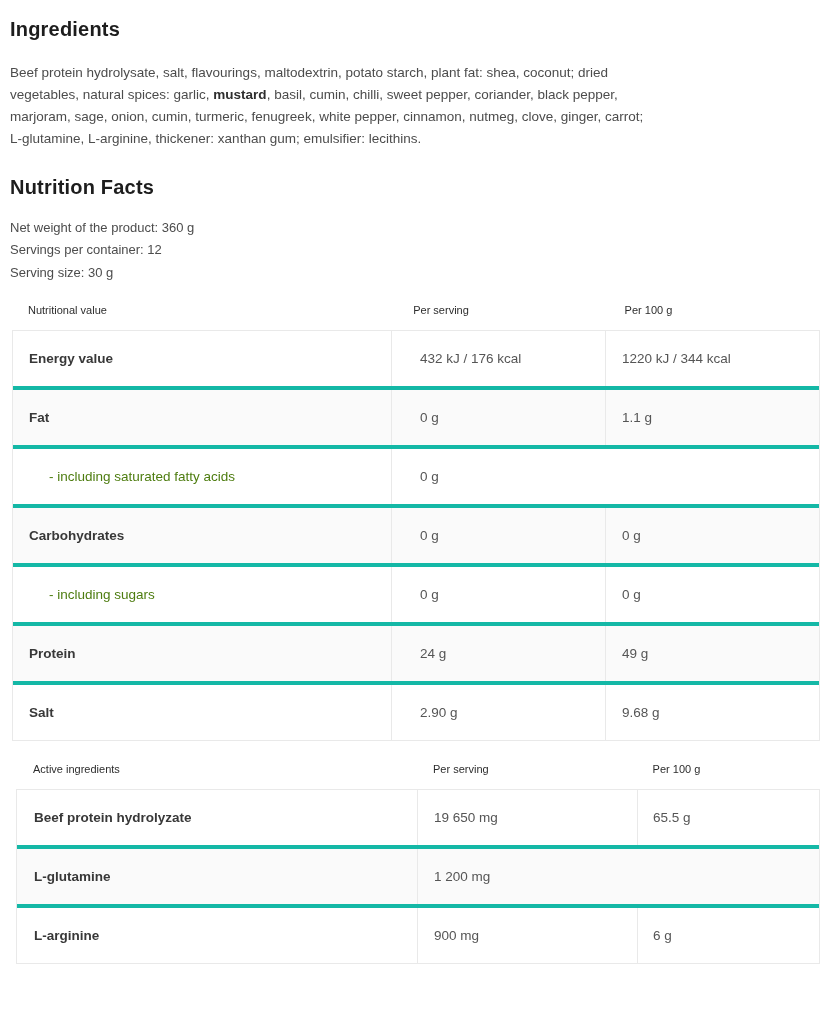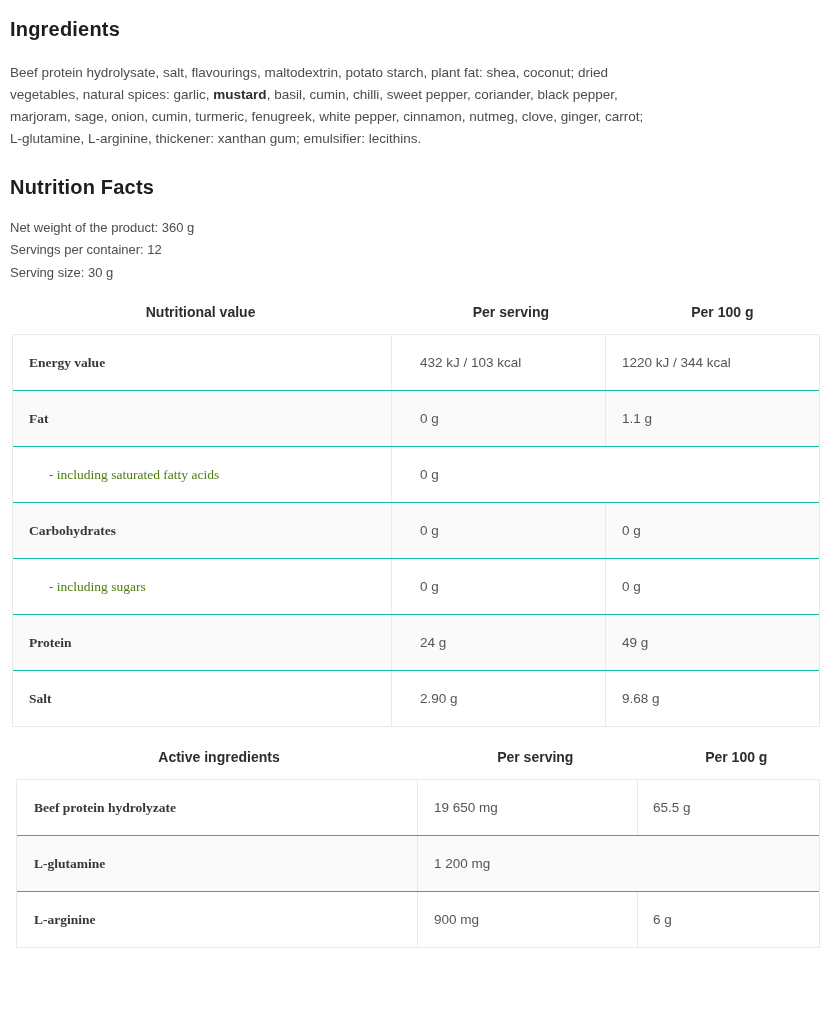--- a/index.html
+++ b/index.html
@@ -44,40 +44,39 @@
     margin-top: 18px;
     font-size: 13px;
     line-height: 22.4px;
     color: #4c4c4c;
   }
   
   .tbl { margin-top: 14px; }
   .tbl-header {
     display: flex;
     padding: 6px 0 14px 0;
-    font-size: 14px;
-    font-weight: 700;
+    font-size: 11px;
+    font-weight: 400;
     color: #2d2d2d;
-    text-align: center;
   }
   .tbl-body {
     border: 1px solid #e9e9e9;
     background: #ffffff;
   }
-  .row { display: flex; border-top: 1px solid #14b8a6; }
+  .row { display: flex; border-top: 4px solid #14b8a6; }
   .row:first-child { border-top: none; }
   .row.shaded { background: #fafafa; }
   .cell {
     box-sizing: border-box;
     min-height: 55px;
     display: flex;
     align-items: center;
     font-size: 13.5px;
   }
-  .lbl { font-weight: 700; color: #383838; font-family: Liberation Serif, serif; }
+  .lbl { font-weight: 700; color: #383838; }
   .lbl.sub { font-weight: 400; color: #4d7c0f; padding-left: 20px; }
   .val { font-weight: 400; color: #555555; }
   
   .t1 { margin-left: 2px; width: 808px; }
   .t1 .c1 { width: 378px; padding-left: 16px; padding-right: 12px; }
   .t1 .c2 { width: 214px; padding-left: 28px; }
   .t1 .c3 { width: 214px; padding-left: 16px; }
   .t1 .tbl-body .c2, .t1 .tbl-body .c3 { border-left: 1px solid #e9e9e9; }
   
   .t2 { margin-top: 16px; margin-left: 6px; width: 804px; }
@@ -109,21 +108,21 @@
       <div class="c1">Nutritional value</div>
       <div class="c2">Per serving</div>
       <div class="c3">Per 100 g</div>
     </div>
     <div class="tbl-body">
       <div class="row">
         <div class="cell c1">
             <span class="lbl">Energy value</span>
           </div>
         <div class="cell c2">
-            <span class="val">432 kJ / 103 kcal</span>
+            <span class="val">432 kJ / 176 kcal</span>
           </div>
         <div class="cell c3">
             <span class="val">1220 kJ / 344 kcal</span>
           </div>
       </div>
       <div class="row shaded">
         <div class="cell c1">
             <span class="lbl">Fat</span>
           </div>
         <div class="cell c2">

